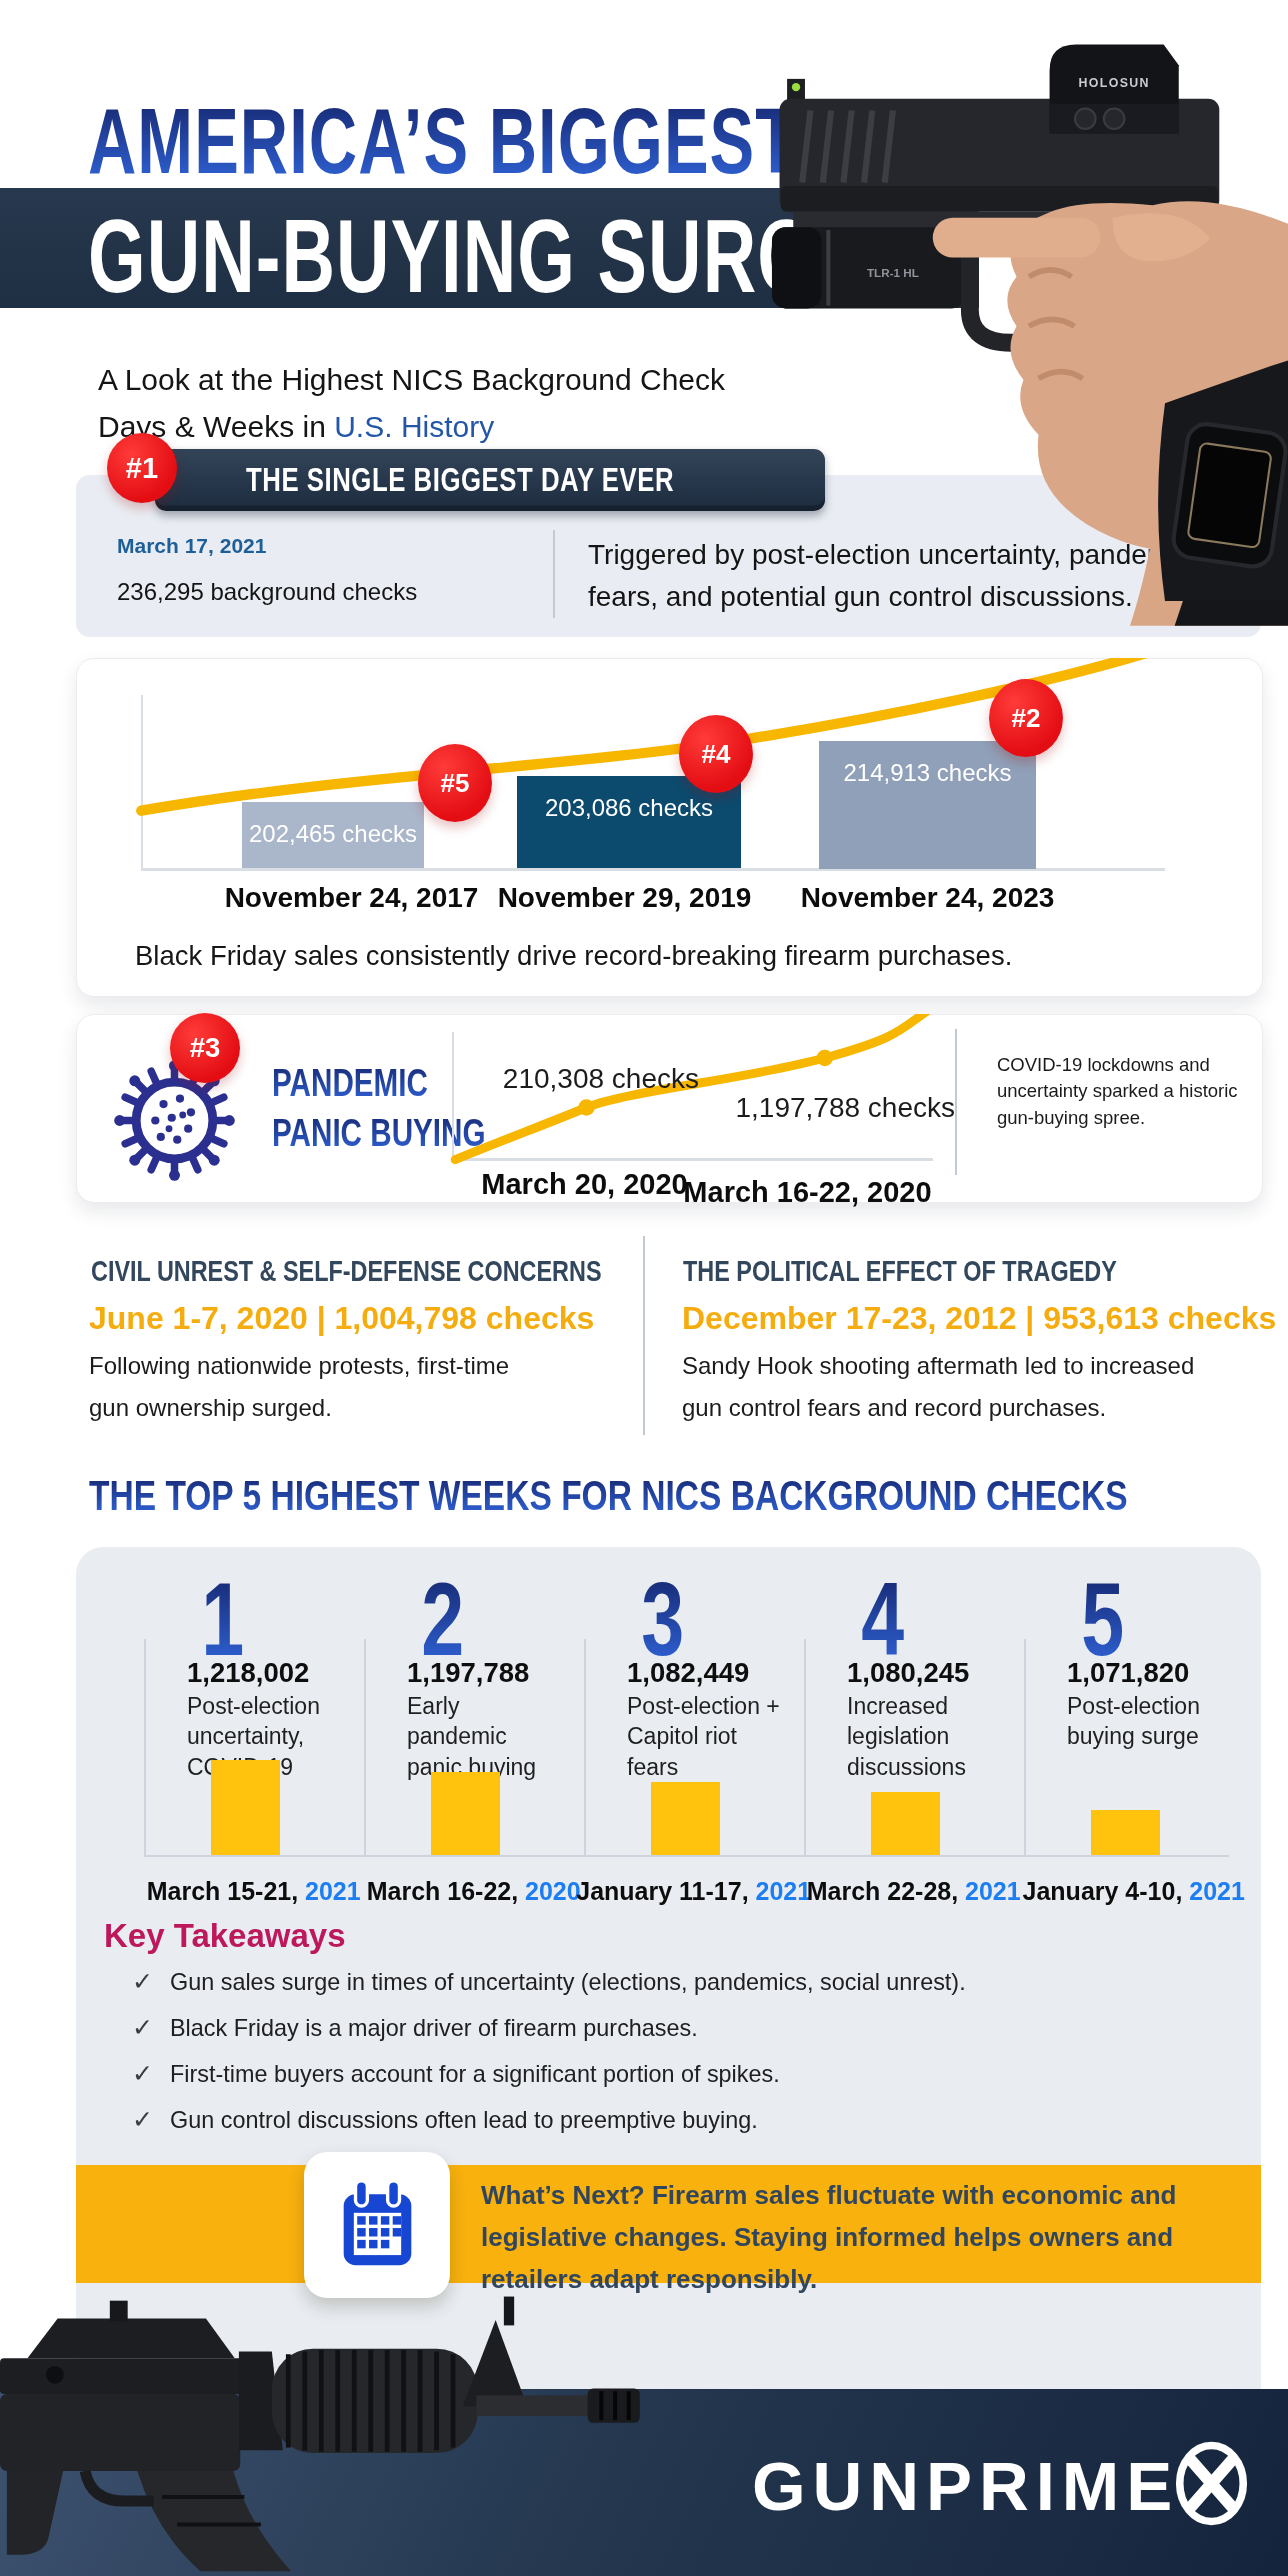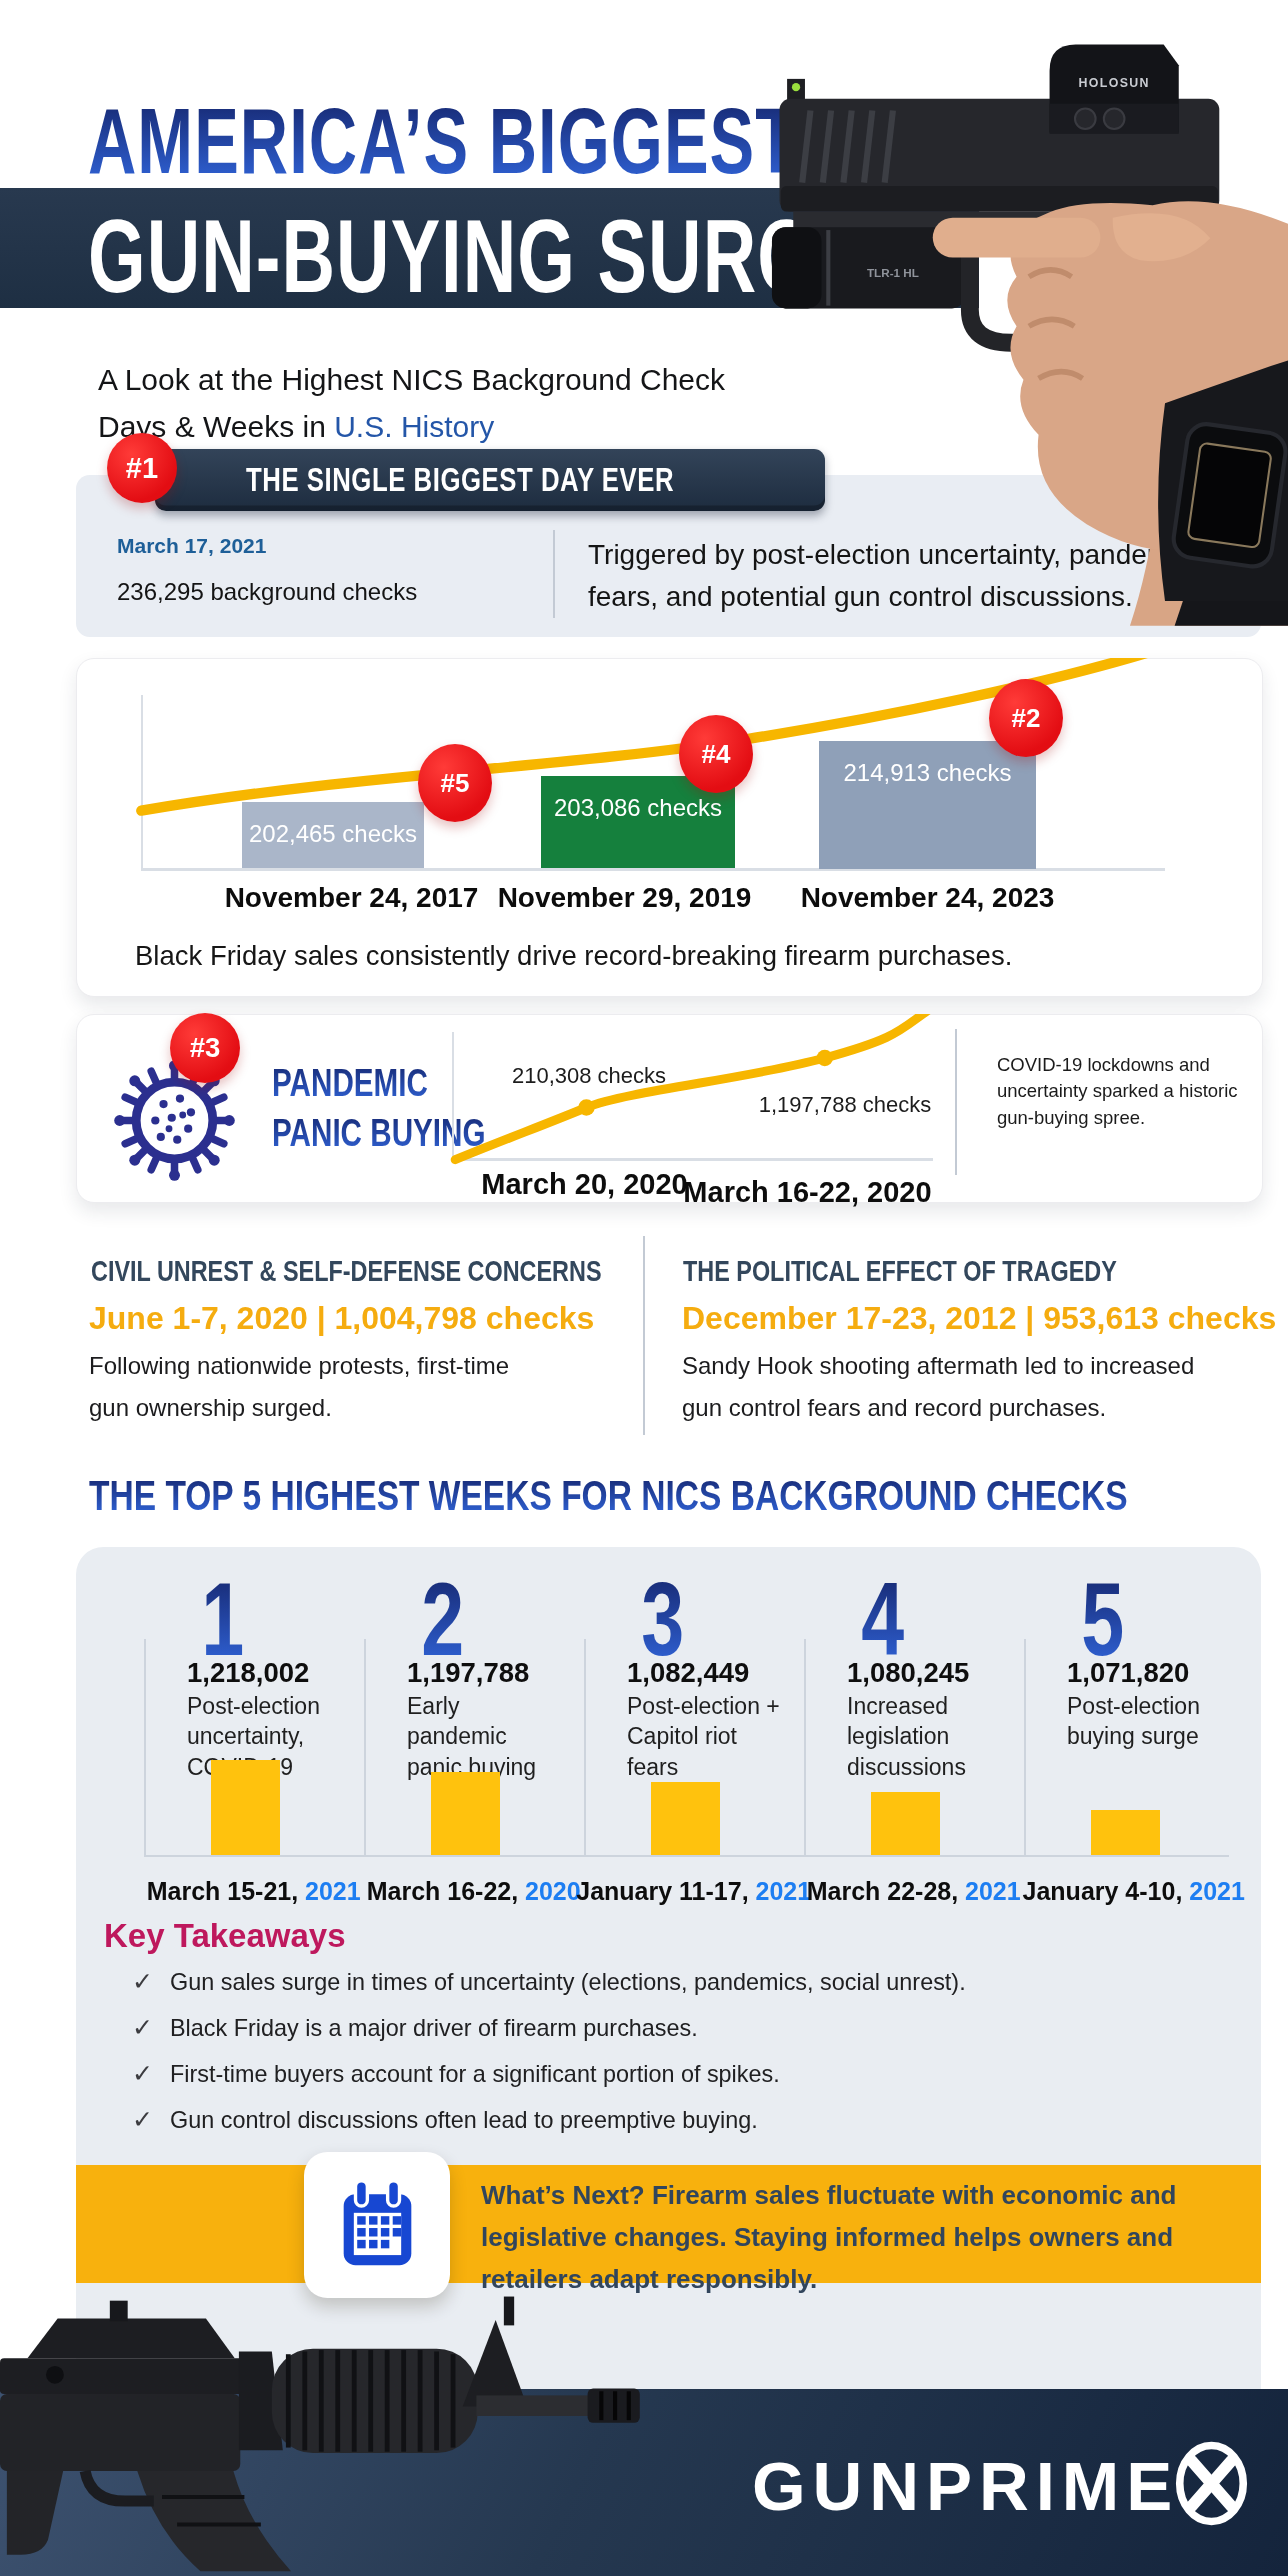--- a/index.html
+++ b/index.html
@@ -36,28 +36,28 @@
   .vdiv{background:#c3cad4;width:2.1px;}
   .s1desc{left:588px;top:534px;width:618px;font-size:28px;line-height:1.5;color:#141414;}
   
   .card{background:#fff;border:0.7px solid #ececef;border-radius:18px;
         box-shadow:0 8.2px 18px rgba(25,35,60,.10);}
   
   .axis{background:#d9dee5;}
   .bfbar{position:absolute;display:flex;justify-content:center;}
   .bfbar span{color:#fff;font-size:24px;margin-top:18px;}
   .b1{left:242px;top:802px;width:182px;height:66px;background:#aab6c9;}
-  .b2{left:517px;top:776px;width:194px;height:92px;background:#15803d;margin-left:24px;}
+  .b2{left:517px;top:776px;width:224px;height:92px;background:#0c4a6e;}
   .b3{left:819px;top:741px;width:217px;height:128px;background:#8fa0b8;}
   .bfdate{position:absolute;width:289px;text-align:center;font-size:28px;font-weight:700;color:#0c0c0c;top:882px;}
   .bfbadge{width:74px;height:78px;font-size:26px;}
   .caption{left:135px;top:933px;font-size:27.5px;color:#161616;margin-top:7px;}
   
   .ptitle{left:272px;top:1058px;font-size:38px;font-weight:800;line-height:1.32;}
-  .plabel{position:absolute;font-size:22px;color:#1c1c1c;text-align:center;width:220px;}
+  .plabel{position:absolute;font-size:28px;color:#1c1c1c;text-align:right;width:220px;}
   .pxlab{position:absolute;font-size:29px;font-weight:700;color:#0d0d0d;text-align:center;width:289px;}
   .pdesc{left:997px;top:1052px;width:275px;font-size:18.5px;line-height:1.42;color:#1b1b1b;}
   
   .evhead{font-size:30px;font-weight:700;color:#33475c;}
   .evstat{font-size:32px;font-weight:800;color:#F5AC0F;}
   .evbody{font-size:24px;line-height:1.75;color:#1c1c1e;}
   
   .t5head{left:89px;top:1471px;font-size:43px;font-weight:800;}
   .t5panel{left:76px;top:1547px;width:1185px;height:843px;background:#e9edf2;
            border-radius:27.5px 27.5px 0 0;}

